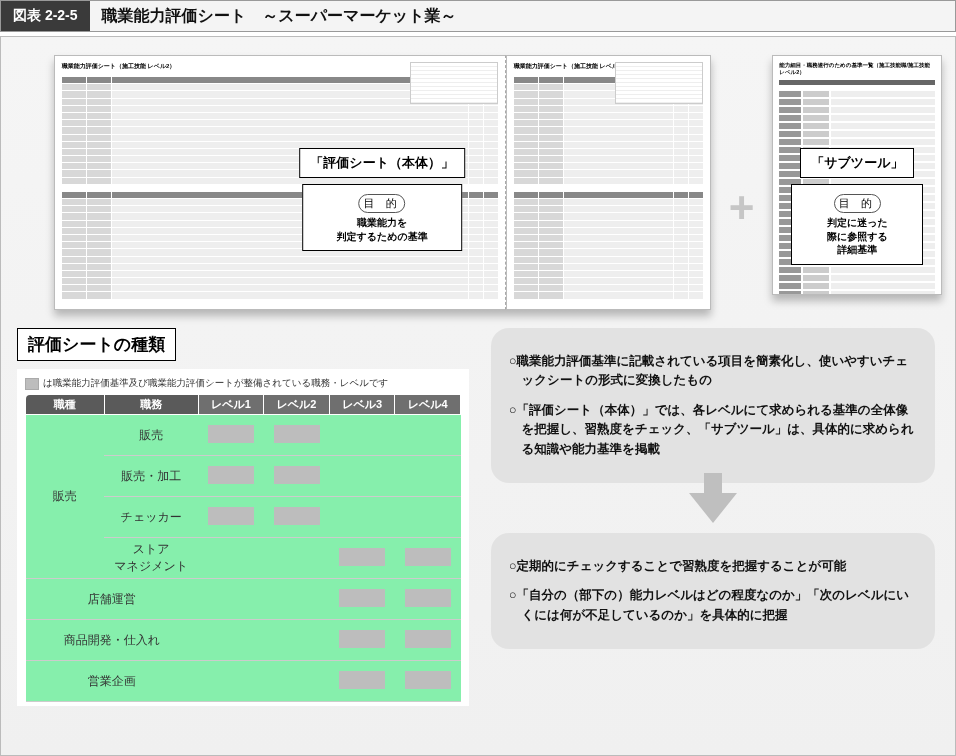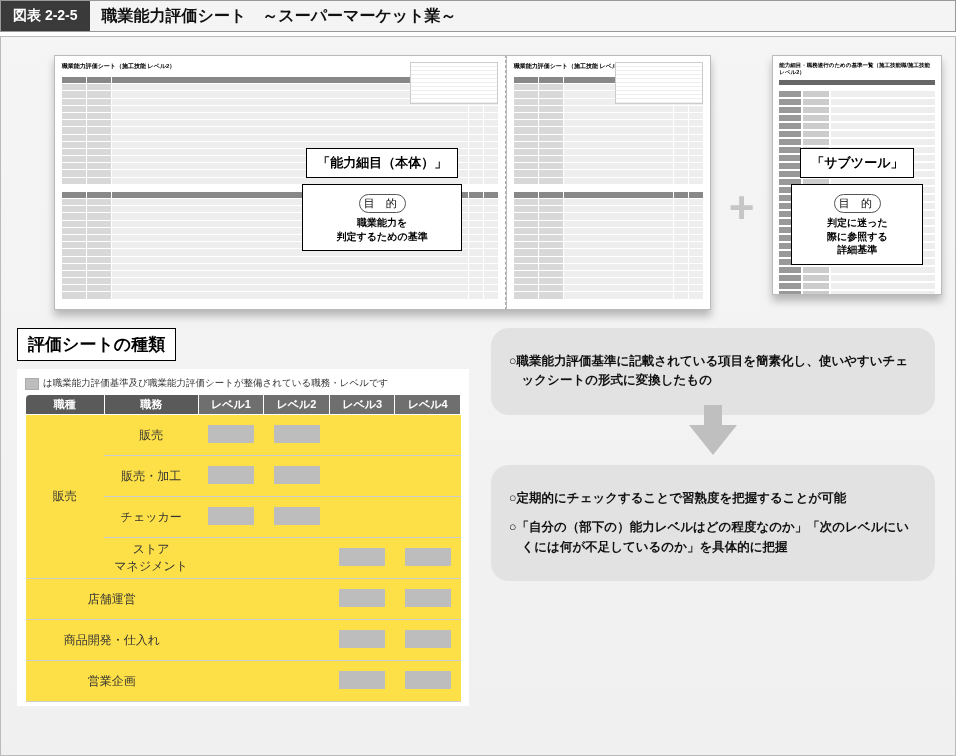--- a/index.html
+++ b/index.html
@@ -195,21 +195,21 @@
       font-size:11px;
     }
     table.types th.th1 { background:#5a5a5a; border-radius:4px 0 0 0;}
     table.types th.th2 { background:#5a5a5a;}
     table.types td {
       border-bottom:1px solid #ccc;
       padding:0;
       text-align:center;
       height:41px;
       vertical-align:middle;
-      background:#fde047;
+      background:#86efac;
       color:#333;
     }
     table.types td.rowhead { font-size:12px; text-align:center; }
     .block {
       width:46px; height:18px; background:#bdbdbd; display:inline-block;
     }
     
     .bubble {
       background:#e2e2e2;
       border-radius:18px;
@@ -561,21 +561,21 @@
               <div class="cell celld"></div>
               <div class="cell celld"></div>
               <div class="cell"></div>
               <div class="cell"></div>
               <div class="cell"></div>
               <div style="grid-column:1/-1;height:6px"></div>
             </div>
         </div>
       </div>
       <div class="overlay">
-        <div class="lab">「能力細目（本体）」</div>
+        <div class="lab">「評価シート（本体）」</div>
         <div class="purposebox">
           <div class="pill">目 的</div>
           <div class="ptext" id="mp">職業能力を<br>判定するための基準</div>
         </div>
       </div>
     </div>
 
     <div class="plus">+</div>
 
     <div class="docshadow sub">
@@ -798,20 +798,21 @@
                 <td><span class="block"></span></td>
               </tr>
             </tbody>
       </table>
       </div>
     </div>
 
     <div class="right">
       <div class="bubble" id="bub1">
           <p>○職業能力評価基準に記載されている項目を簡素化し、使いやすいチェックシートの形式に変換したもの</p>
+          <p>○「評価シート（本体）」では、各レベルにて求められる基準の全体像を把握し、習熟度をチェック、「サブツール」は、具体的に求められる知識や能力基準を掲載</p>
         </div>
       <div class="arrowdown"></div>
       <div class="bubble" id="bub2">
           <p>○定期的にチェックすることで習熟度を把握することが可能</p>
           <p>○「自分の（部下の）能力レベルはどの程度なのか」「次のレベルにいくには何が不足しているのか」を具体的に把握</p>
         </div>
     </div>
   </div>
 
 </div>

